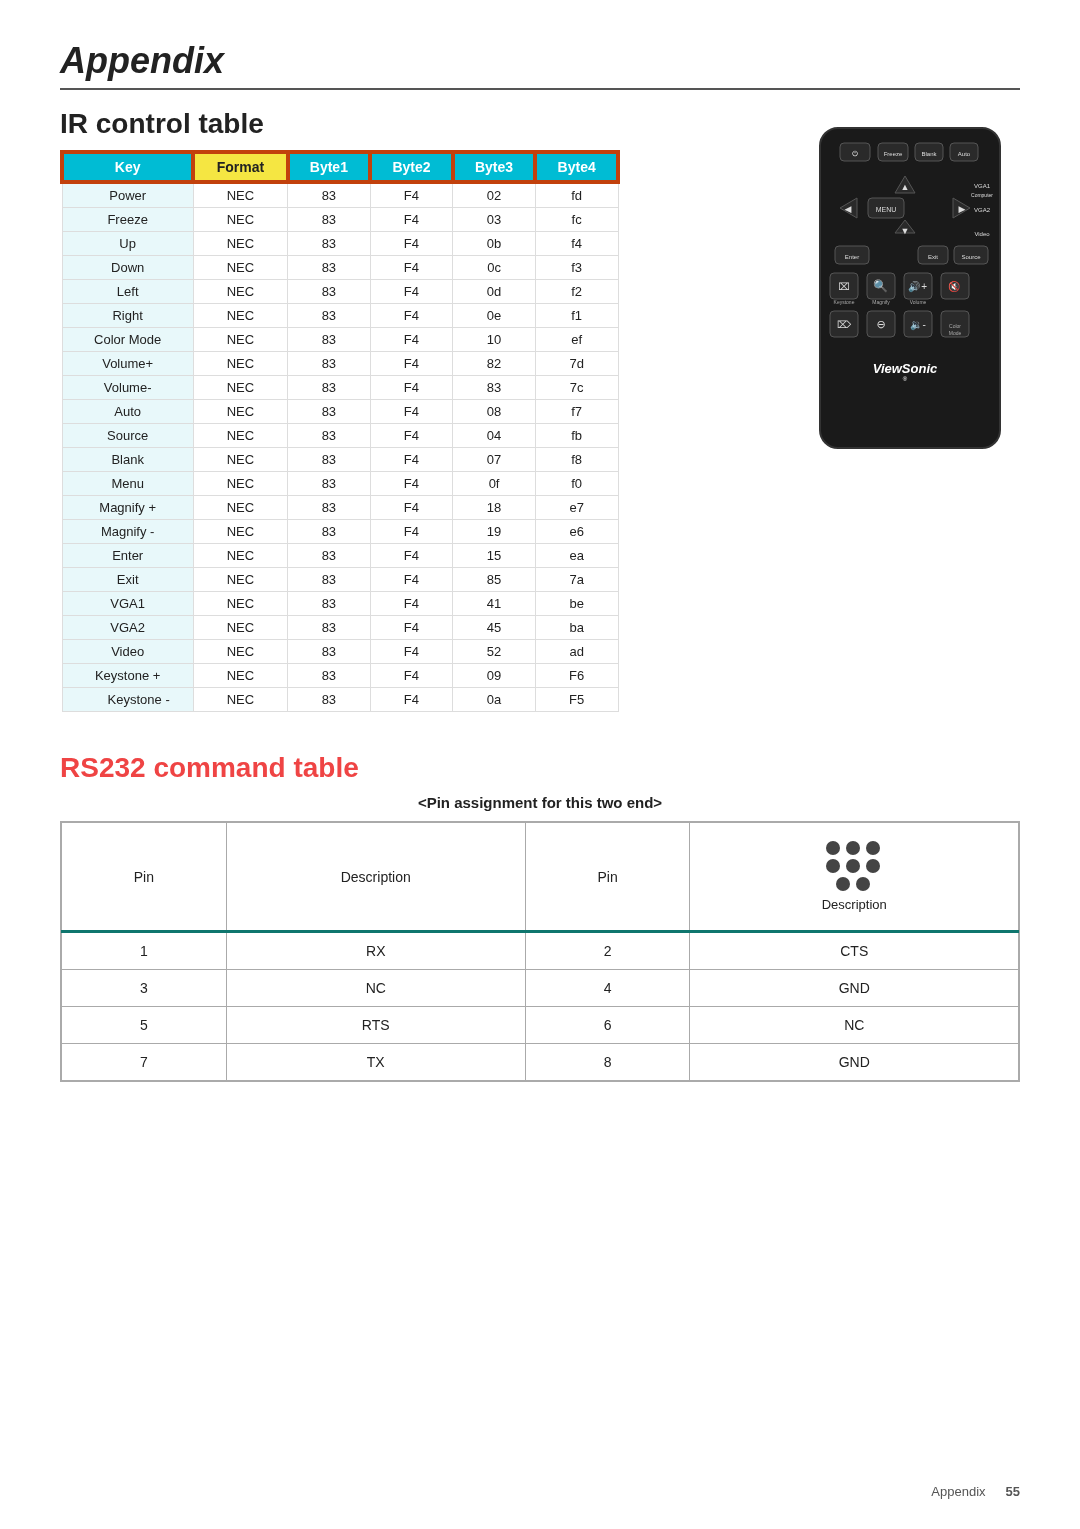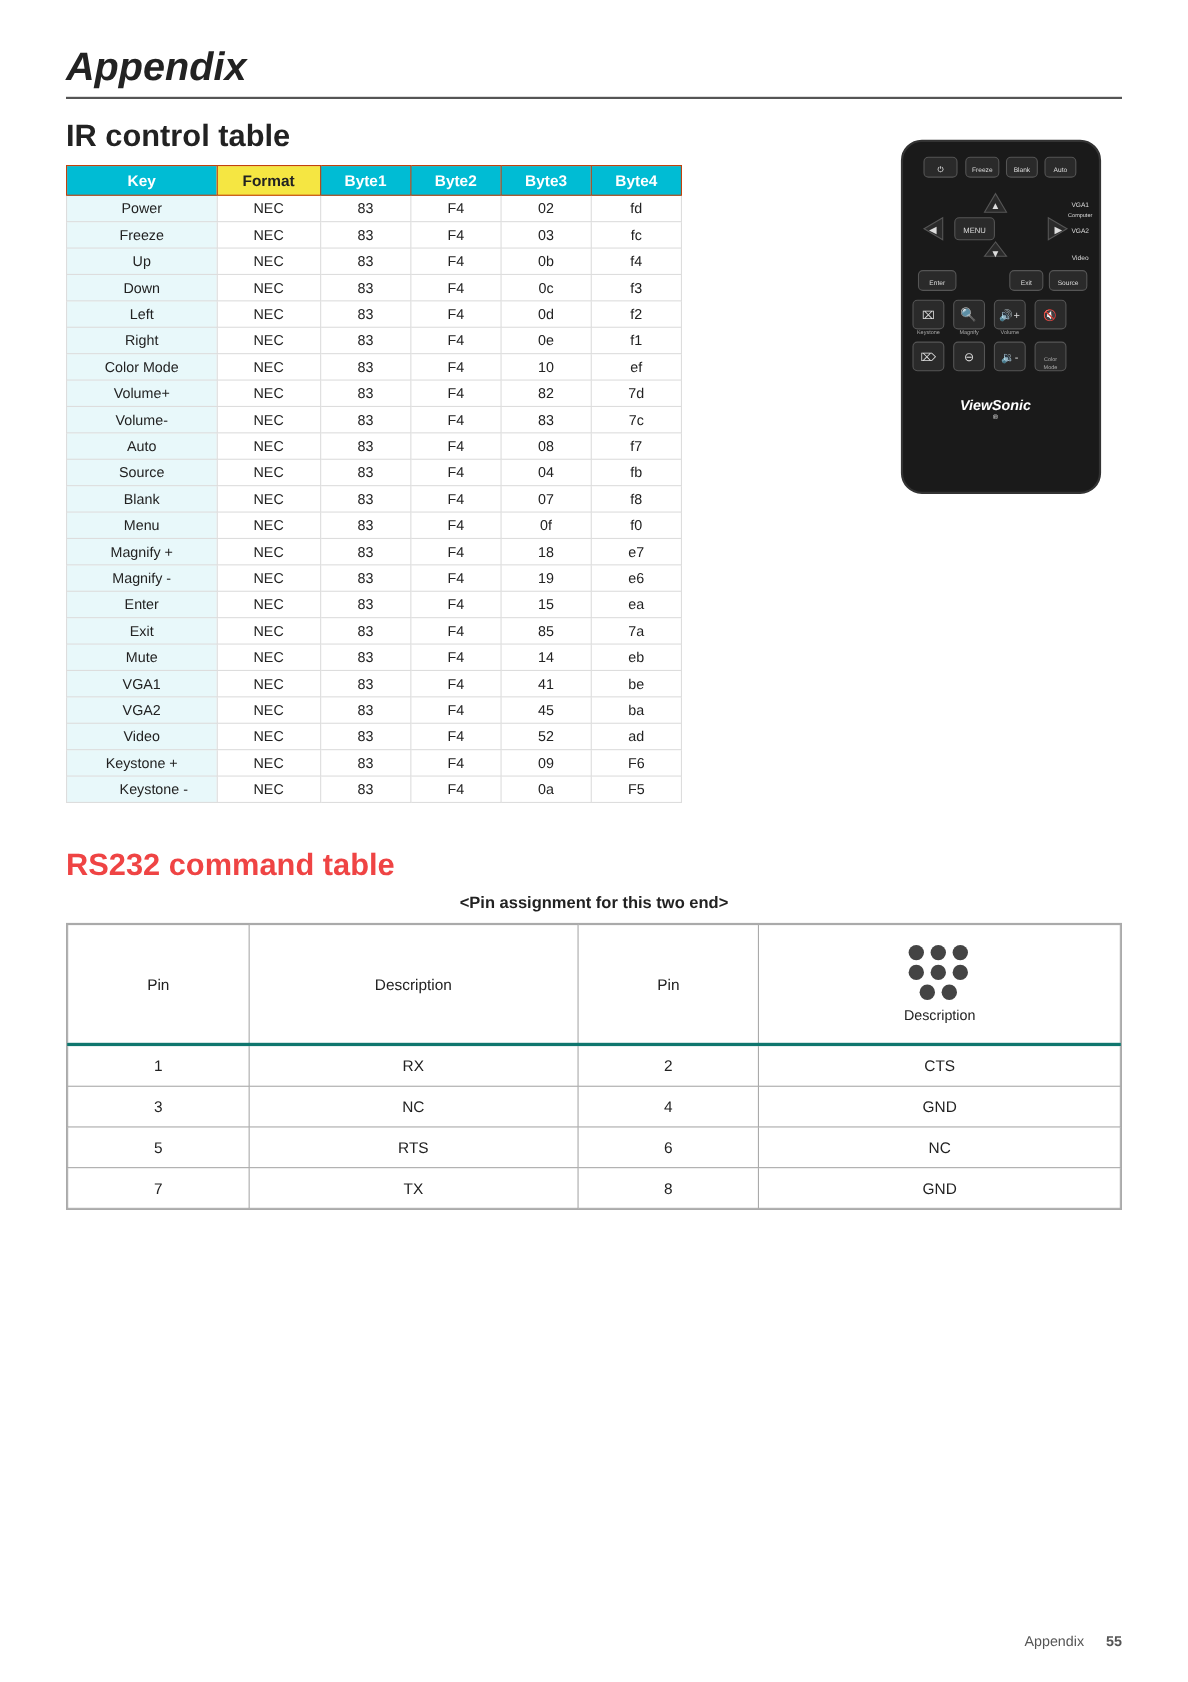--- a/index.html
+++ b/index.html
@@ -50,21 +50,21 @@
       border-collapse: collapse;
       width: 100%;
       max-width: 560px;
     }
 
     .ir-table th {
       padding: 5px 12px;
       text-align: center;
       font-weight: bold;
       font-size: 14px;
-      border: 1px solid #c2410c;
+      border: 4px solid #c2410c;
     }
 
     .ir-table th.key-header {
       background-color: #00bcd4;
       color: #fff;
     }
 
     .ir-table th.format-header {
       background-color: #f5e642;
       color: #222;
@@ -348,28 +348,20 @@
           </tr>
           <tr>
             <td style="background-color: rgb(232, 248, 250);">Exit</td>
             <td>NEC</td>
             <td>83</td>
             <td>F4</td>
             <td>85</td>
             <td>7a</td>
           </tr>
           <tr>
-            <td style="background-color: rgb(232, 248, 250);">Mute</td>
-            <td>NEC</td>
-            <td>83</td>
-            <td>F4</td>
-            <td>14</td>
-            <td>eb</td>
-          </tr>
-          <tr>
             <td style="background-color: rgb(232, 248, 250);">VGA1</td>
             <td>NEC</td>
             <td>83</td>
             <td>F4</td>
             <td>41</td>
             <td>be</td>
           </tr>
           <tr>
             <td style="background-color: rgb(232, 248, 250);">VGA2</td>
             <td>NEC</td>

